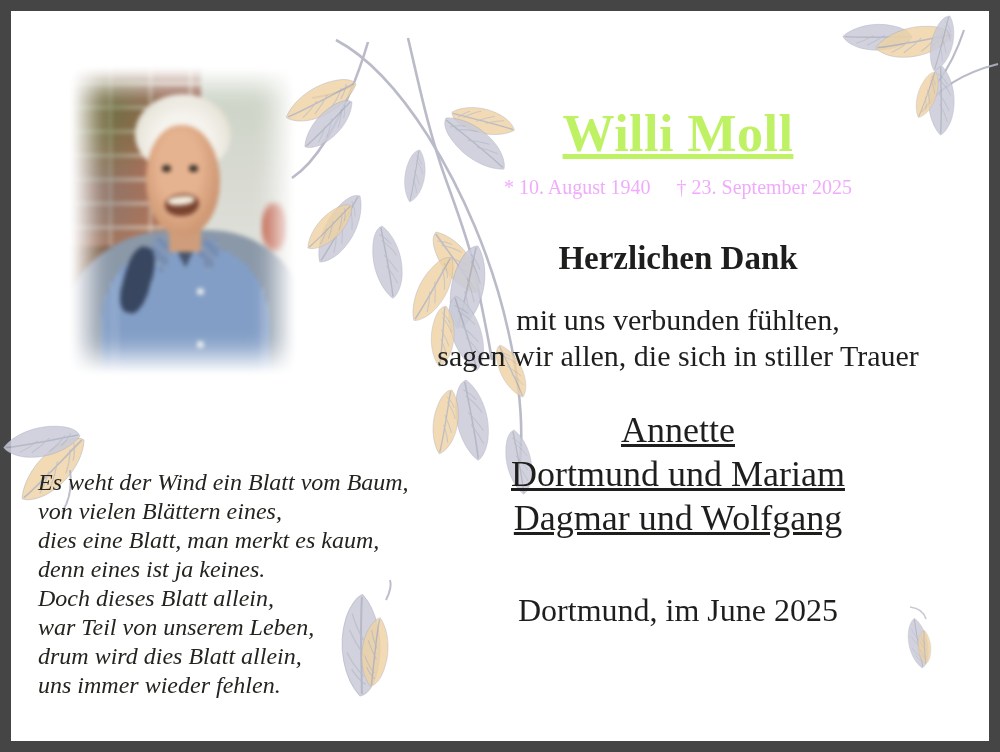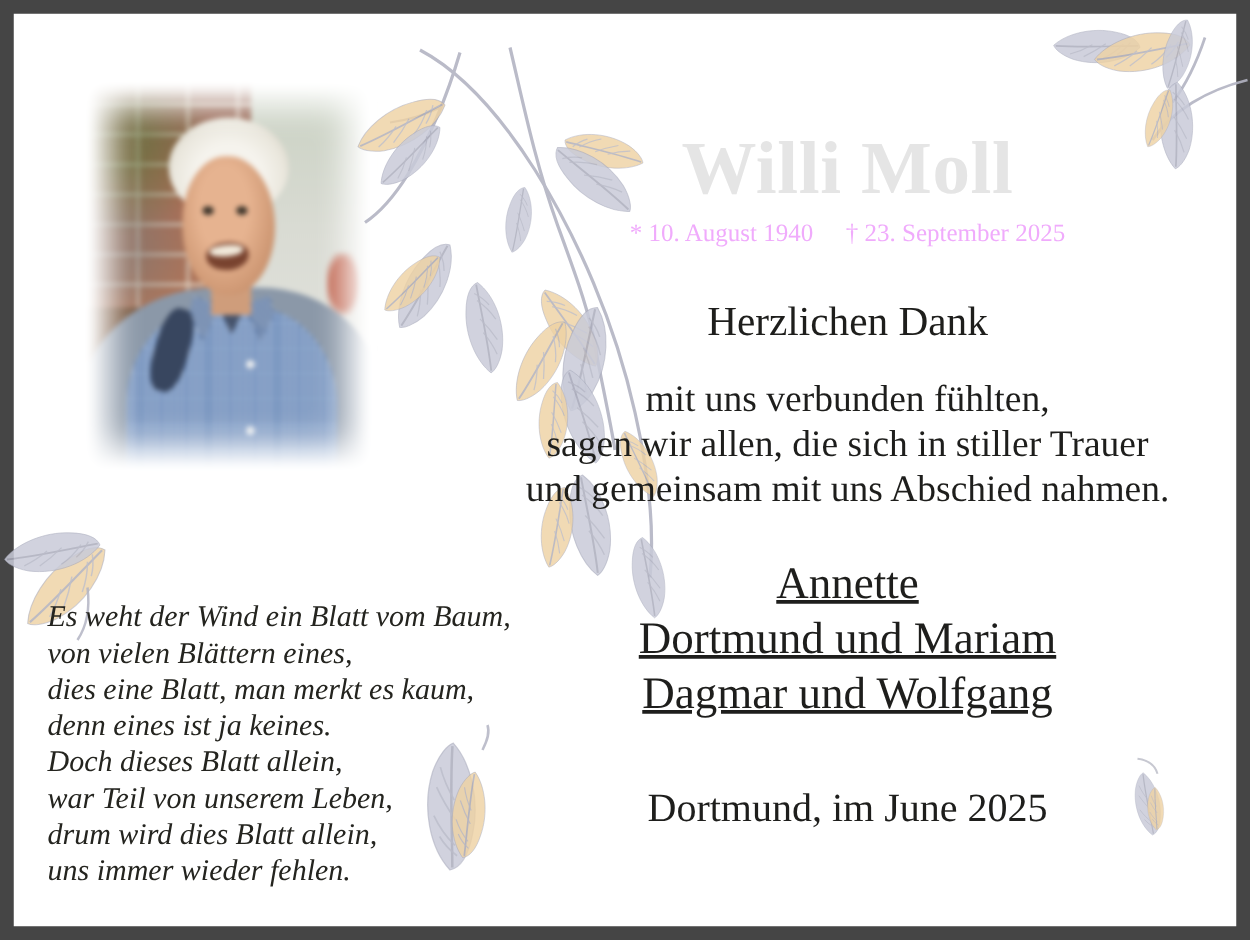--- a/index.html
+++ b/index.html
@@ -55,28 +55,28 @@
   .ph-eye.l{left:22%;} .ph-eye.r{left:58%;}
   .ph-mouth{position:absolute;left:26%;top:62%;width:46%;height:20%;background:#79432f;
      border-radius:45% 45% 50% 50%;transform:rotate(-5deg);}
   .ph-teeth{position:absolute;left:10%;top:8%;width:80%;height:42%;background:#f1e9da;border-radius:45%;}
   .ph-btn{position:absolute;width:7px;height:7px;background:#e8ebee;border-radius:50%;left:56%;}
   .photo::after{content:"";position:absolute;inset:0;border-radius:12px;
      box-shadow:inset 0 0 26px 24px #ffffff, inset 0 0 10px 8px rgba(255,255,255,.95);}
 
   
   .right-col{position:absolute;left:410px;top:98px;width:536px;text-align:center;z-index:3;}
-  .title{font-size:60px;line-height:72px;margin:0 0 2px;color:#e5e5e5;letter-spacing:.5px;}
+  .title{font-size:52px;line-height:72px;margin:0 0 2px;color:#bef264;letter-spacing:.5px;text-decoration:underline;}
   .dates{font-size:20px;line-height:30px;margin:0 0 36px;color:#f0abfc;}
   .dates .gap{display:inline-block;width:26px;}
-  .heading{font-size:33px;line-height:40px;margin:0 0 24px;font-weight:400;}
+  .heading{font-size:33px;line-height:40px;margin:0 0 24px;font-weight:700;}
   .bodytxt{font-size:30px;line-height:36px;margin:0 0 34px;}
   .names{font-size:36px;line-height:44px;margin:0 0 52px;text-decoration:underline;}
   .closing{font-size:32px;line-height:36px;margin:0;}
-  .poem{position:absolute;left:38px;top:480px;width:400px;z-index:3;
+  .poem{position:absolute;left:38px;top:468px;width:400px;z-index:3;
      font-style:italic;font-size:24px;line-height:29px;color:#24241f;}
 </style>
 </head>
 <body>
 
 <div class="card">
   <div class="inner"></div>
 </div>
 
 <div class="photo">
@@ -171,21 +171,20 @@
 
 <div class="right-col">
   <h1 class="title">Willi Moll</h1>
   <div class="dates">
     <span>* 10. August 1940</span><span class="gap"></span><span>† 23. September 2025</span>
   </div>
   <div class="heading">Herzlichen Dank</div>
   <div class="bodytxt">
     <div>mit uns verbunden fühlten,</div>
     <div>sagen wir allen, die sich in stiller Trauer</div>
-    <div>und gemeinsam mit uns Abschied nahmen.</div>
   </div>
   <div class="names">
     <div>Annette</div>
     <div>Dortmund und Mariam</div>
     <div>Dagmar und Wolfgang</div>
   </div>
   <div class="closing">Dortmund, im June 2025</div>
 </div>
 
 <div class="poem">

